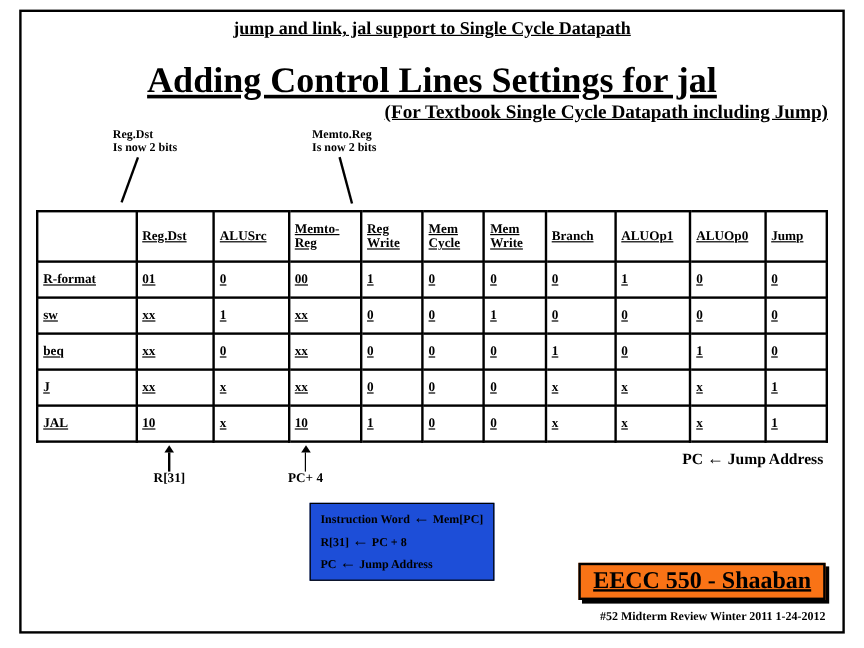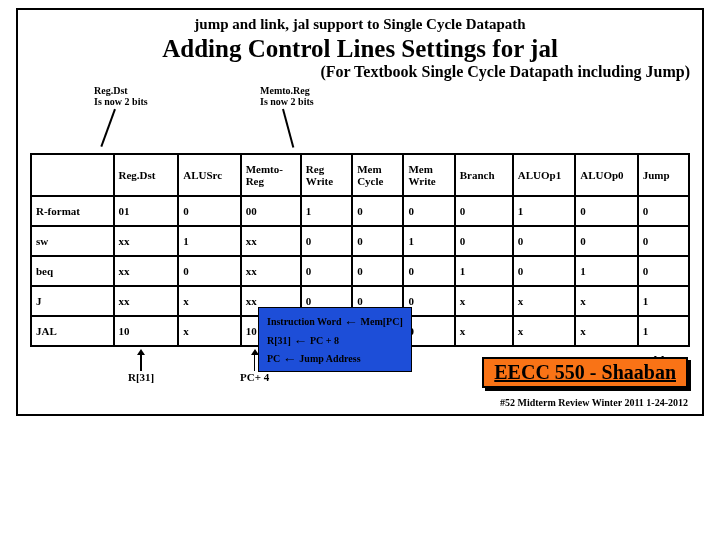--- a/index.html
+++ b/index.html
@@ -11,36 +11,37 @@
     background: #fff;
     font-family: "Times New Roman", Times, serif;
     color: #000;
     position: relative;
   }
   .frame {
     position: absolute;
     left: 16px;
     top: 8px;
     width: 688px;
-    height: 408px;
+    height: 520px;
     border: 2px solid #000;
     background: #fff;
     padding: 6px 12px 6px 12px;
+    text-decoration: underline;
   }
   .top-subtitle {
     font-size: 15px;
     font-weight: bold;
     text-align: center;
     margin: 0;
   }
   .main-title {
-    font-size: 25px;
+    font-size: 30px;
     font-weight: bold;
     text-align: center;
-    margin: 2px 0 0 0;
+    margin: 18px 0 0 0;
   }
   .sub2 {
     font-size: 16px;
     font-weight: bold;
     text-align: right;
     margin: 0 0 0 0;
   }
   .note-area {
     position: relative;
     height: 70px;

